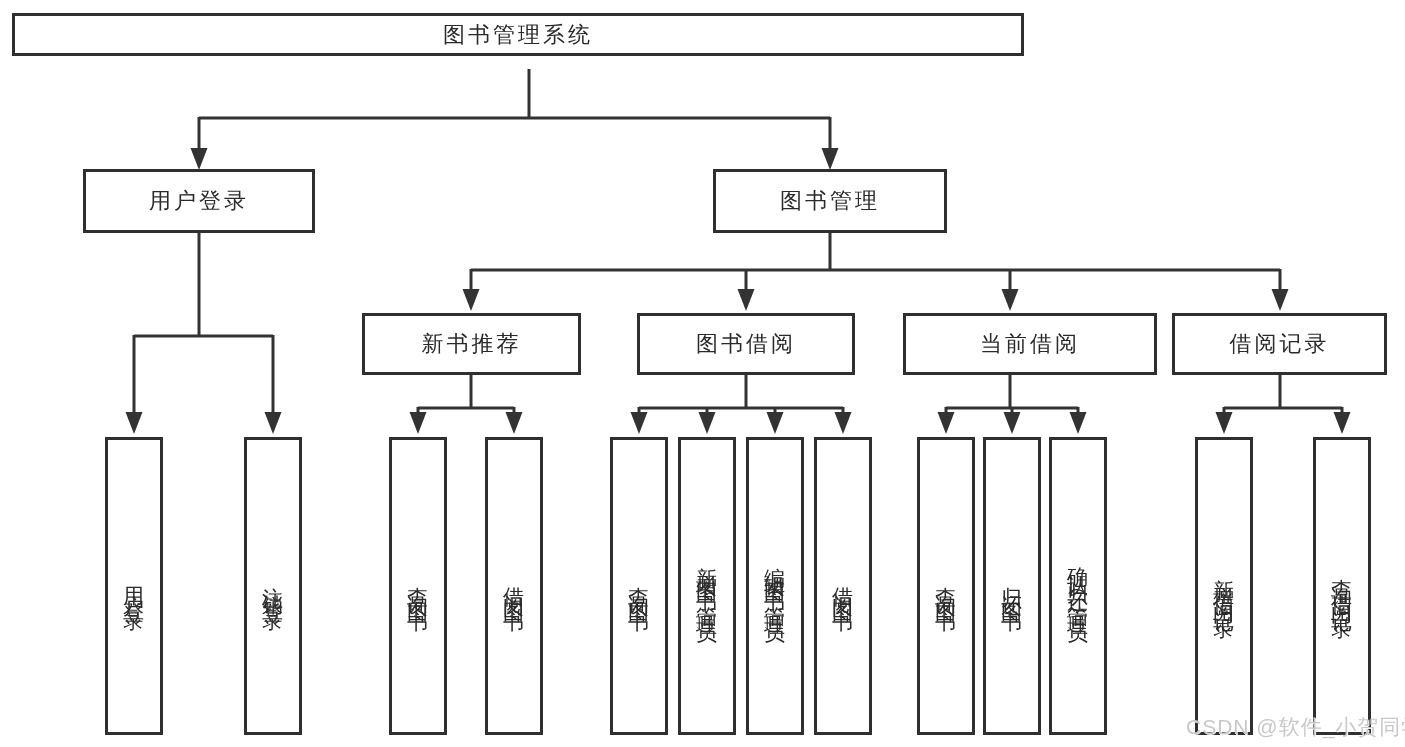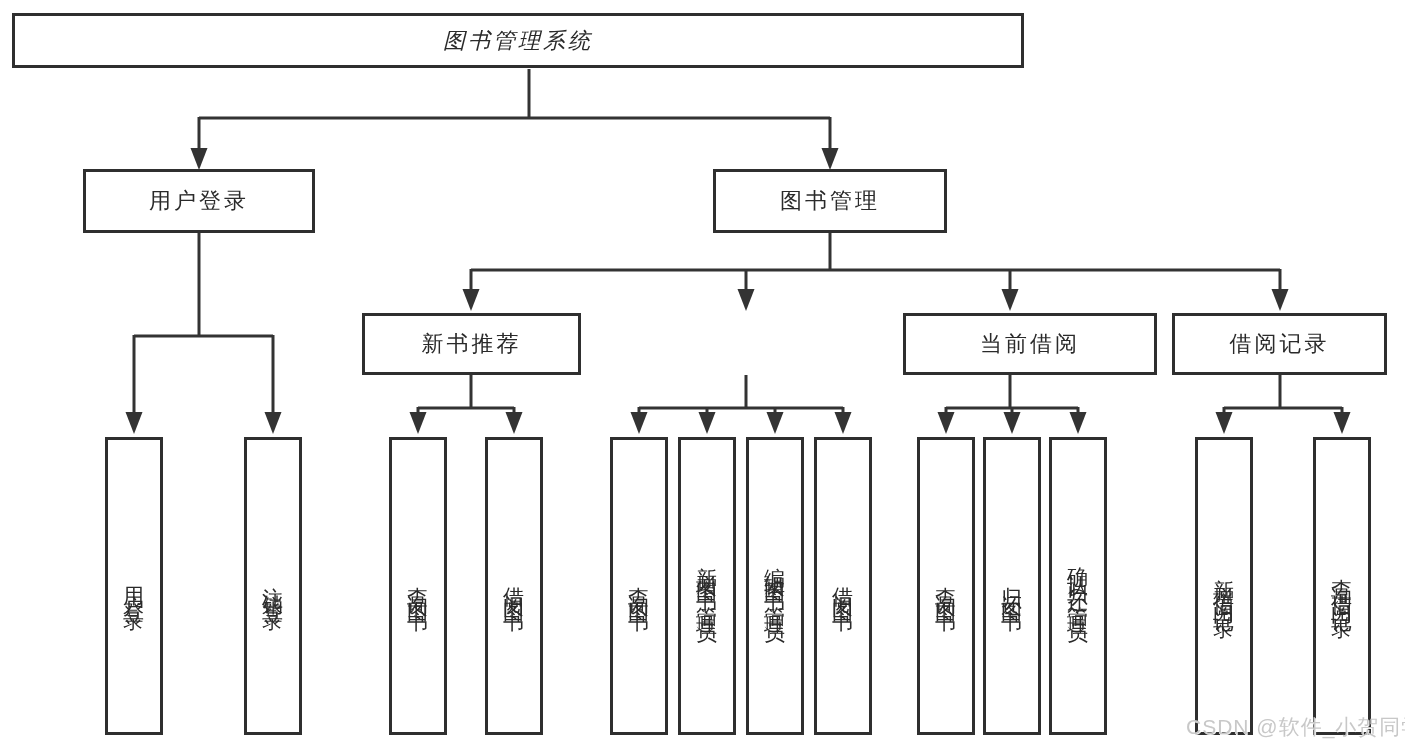--- a/index.html
+++ b/index.html
@@ -107,26 +107,27 @@
     <g>
       <line x1="1280" y1="375" x2="1280" y2="408"></line>
       <line x1="1224" y1="408" x2="1342" y2="408"></line>
       <line x1="1224" y1="407" x2="1224" y2="413"></line>
       <line x1="1342" y1="407" x2="1342" y2="413"></line>
       <polygon points="1215.5,412 1232.5,412 1224,434"></polygon>
       <polygon points="1333.5,412 1350.5,412 1342,434"></polygon>
     </g>
   </svg>
 
-  <div class="box hbox root-box" style="left:12px; top:13px; width:1012px; height:55px;font-style:italic;">图书管理系统</div>
+  <div class="box hbox root-box" style="left:12px; top:13px; width:1012px; height:43px;">图书管理系统</div>
 
   <div class="box hbox" style="left:83px; top:169px; width:232px; height:64px;">用户登录</div>
   <div class="box hbox" style="left:362px; top:313px; width:219px; height:62px;">新书推荐</div>
 
   <div class="box hbox" style="left:713px; top:169px; width:234px; height:64px;">图书管理</div>
+  <div class="box hbox" style="left:637px; top:313px; width:218px; height:62px;">图书借阅</div>
   <div class="box hbox" style="left:903px; top:313px; width:254px; height:62px;">当前借阅</div>
   <div class="box hbox" style="left:1172px; top:313px; width:215px; height:62px;">借阅记录</div>
 
   <div class="box leaf" style="left:105px;">
     <span class="vtext">用户登录</span>
   </div>
   <div class="box leaf" style="left:244px;">
     <span class="vtext">注销登录</span>
   </div>
 

